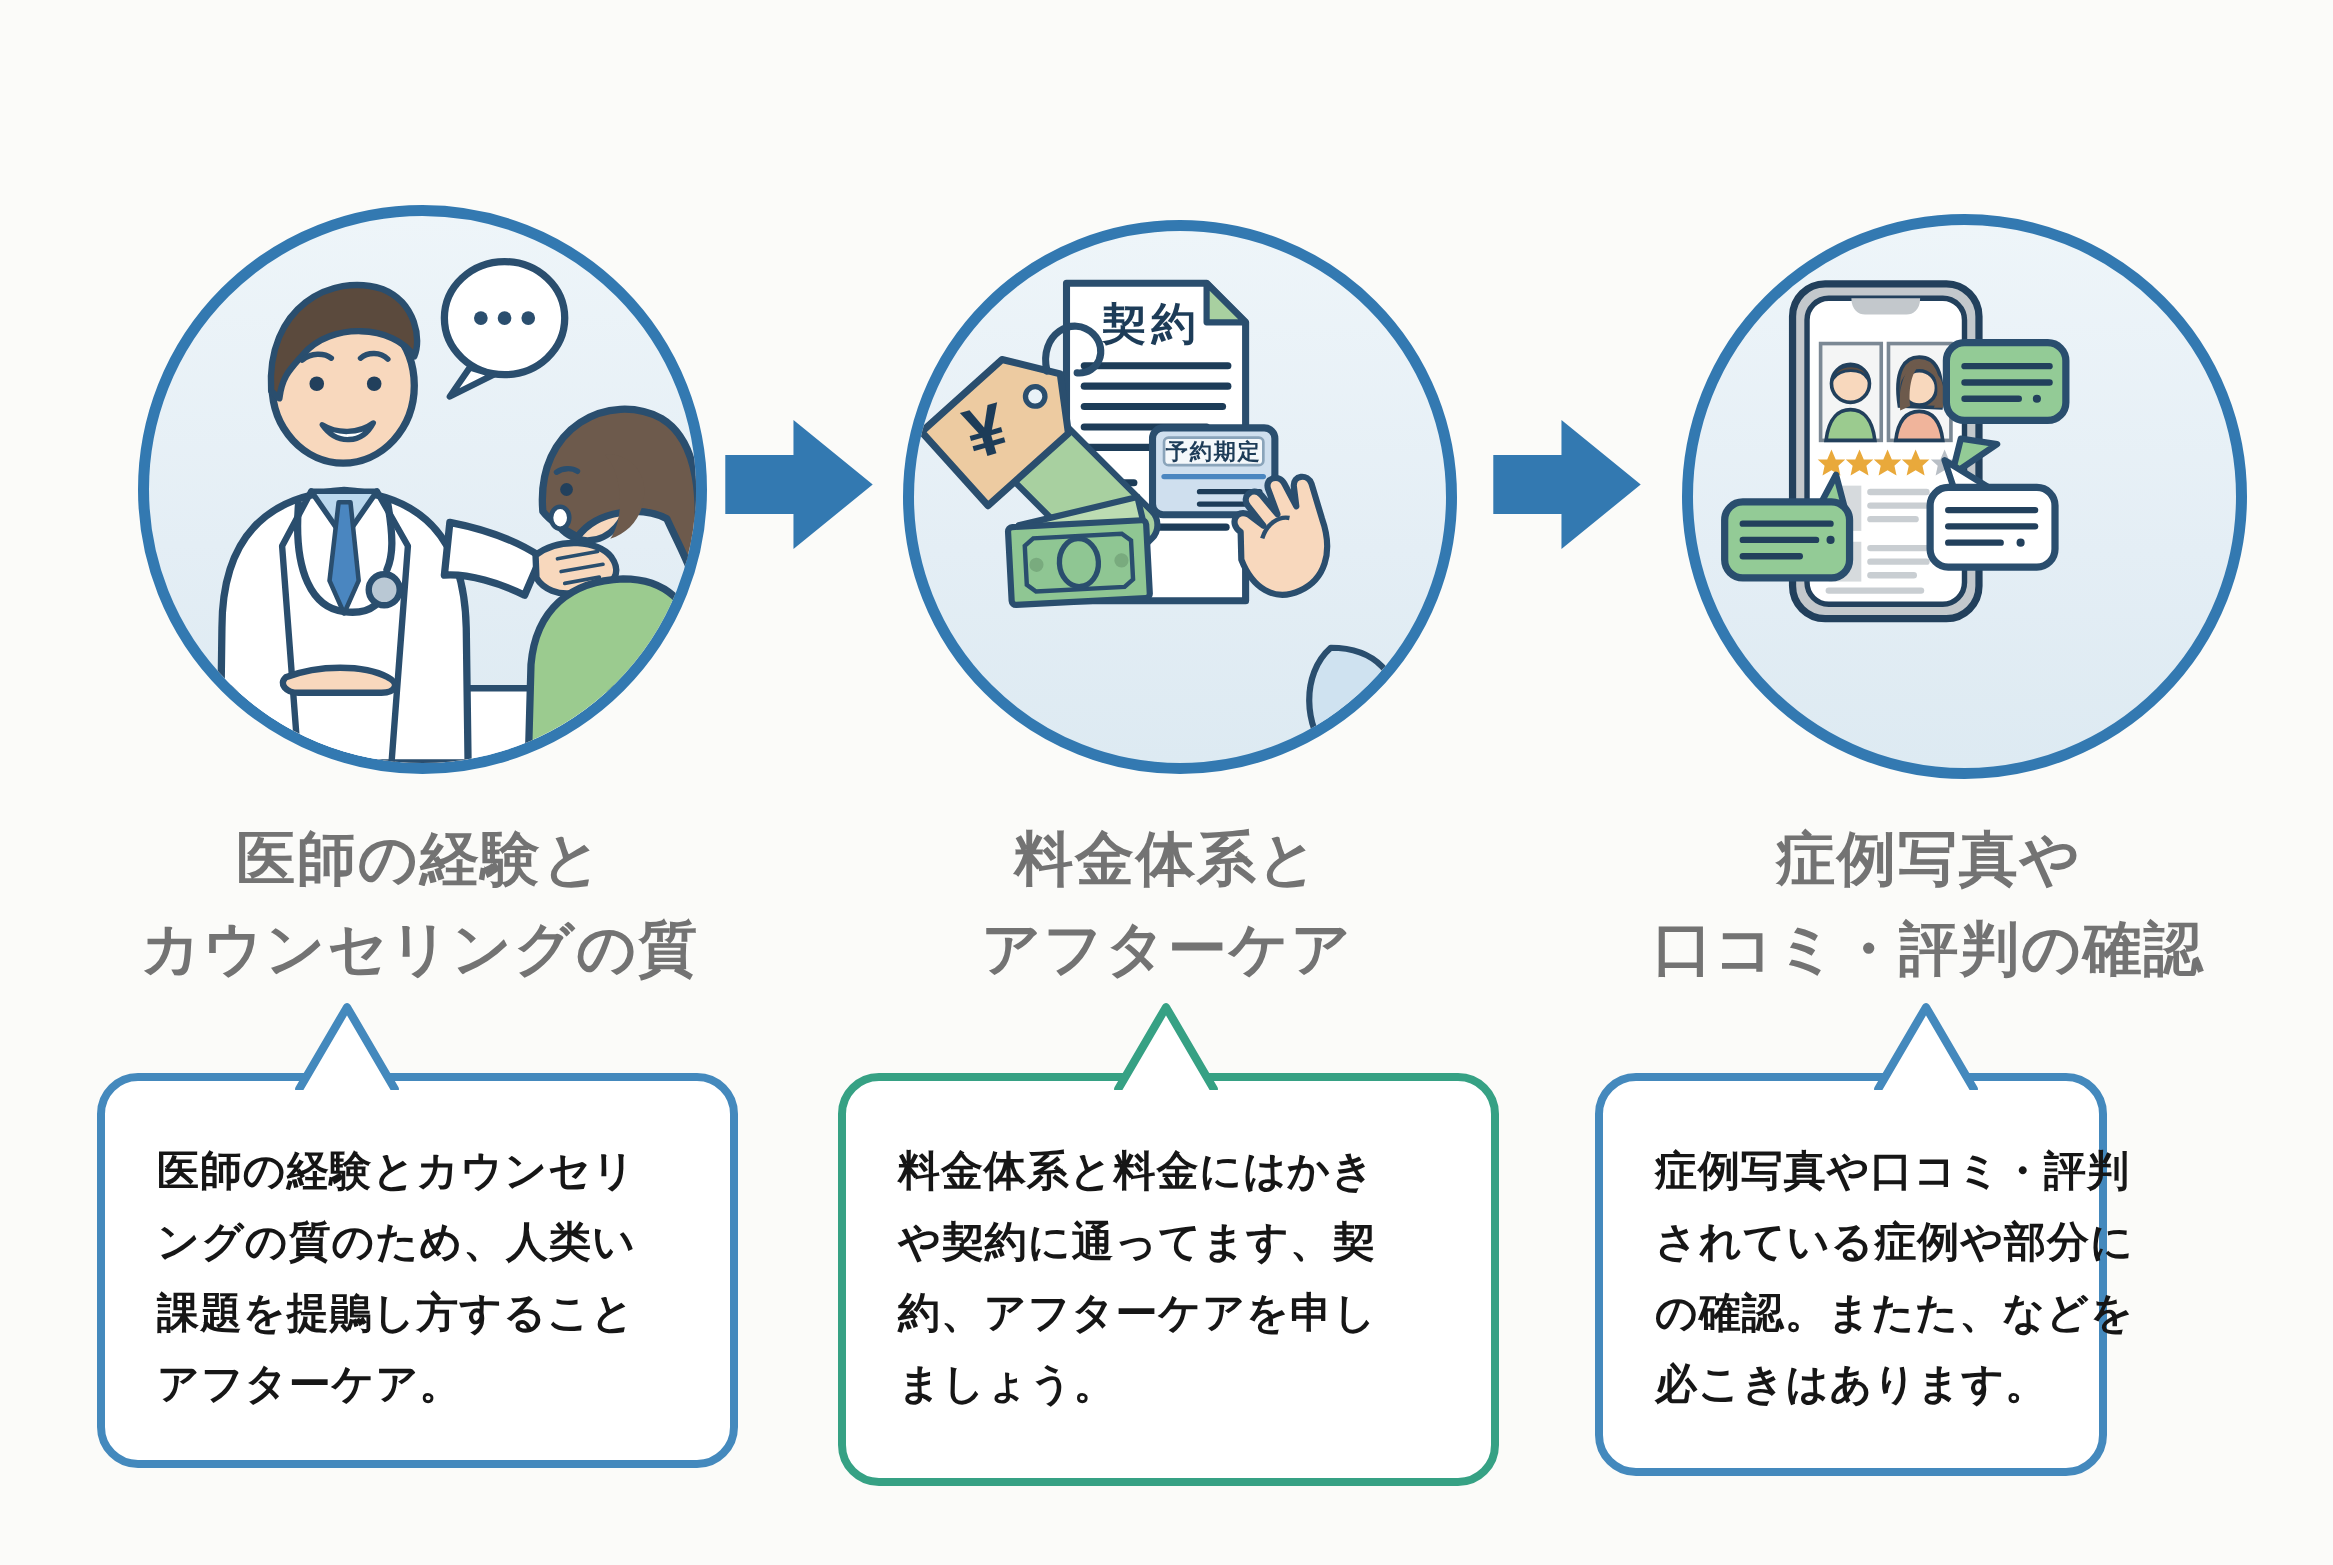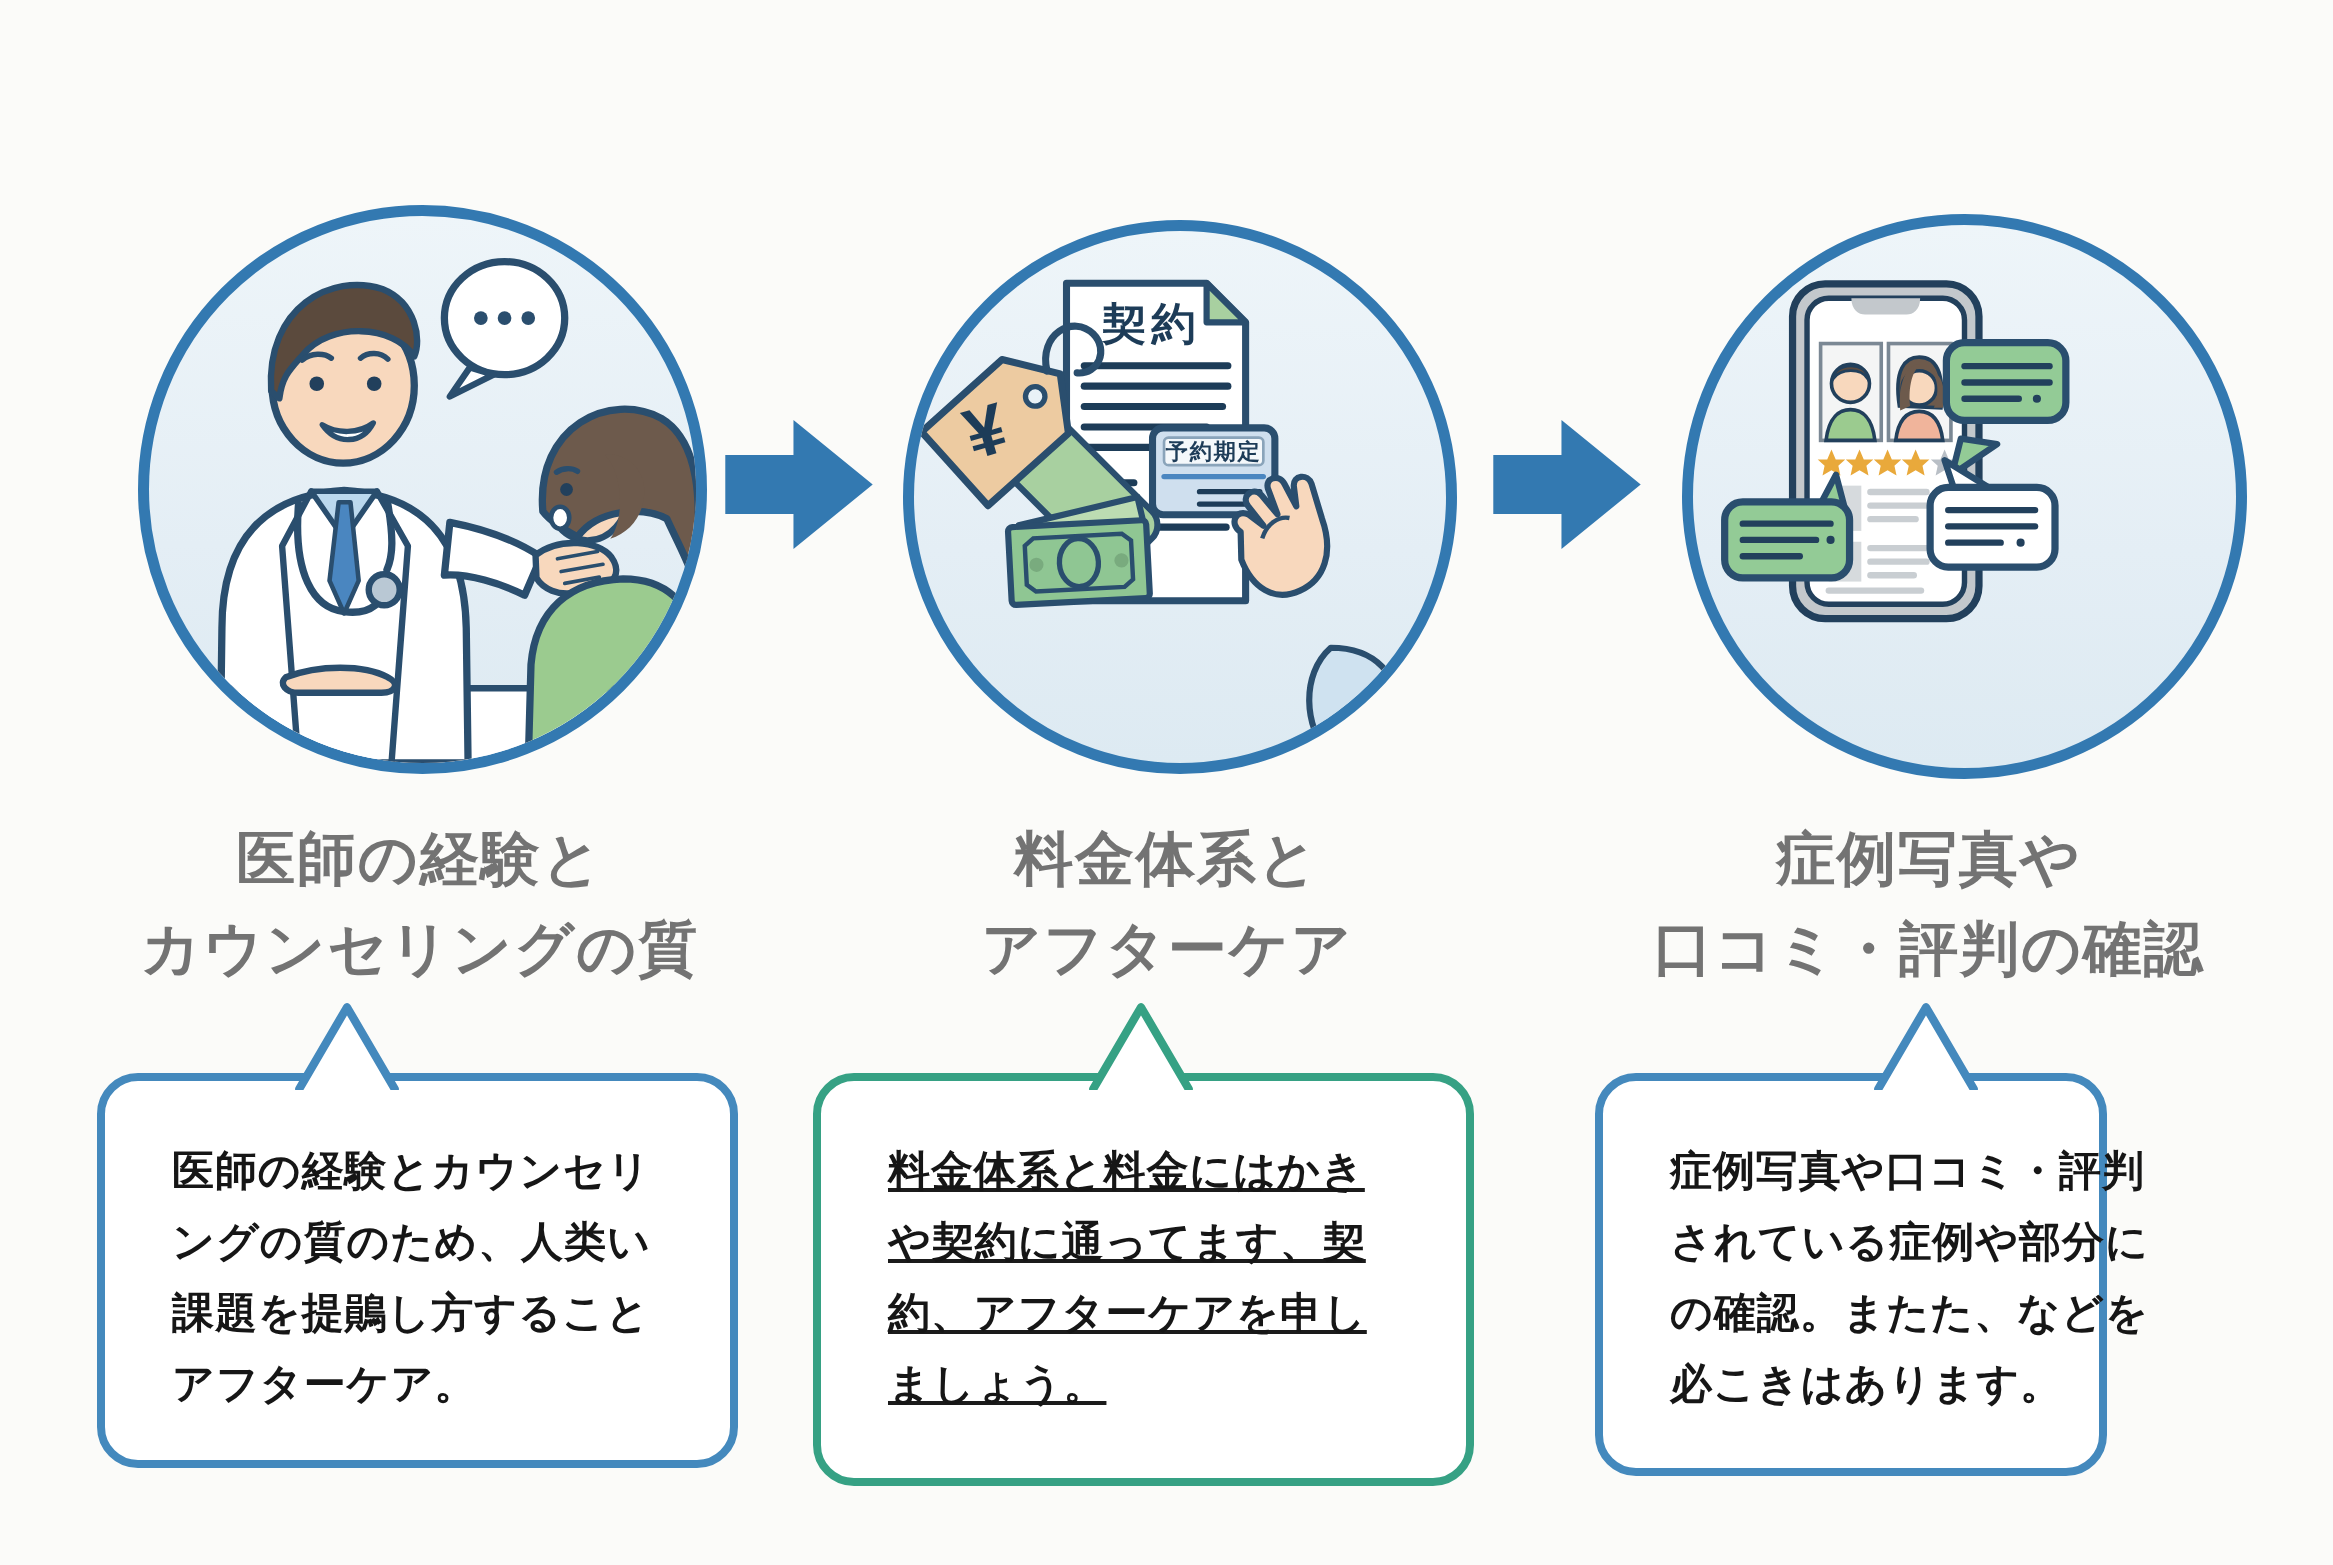--- a/index.html
+++ b/index.html
@@ -35,21 +35,21 @@
 
   
   .note-box{
     position:absolute;top:1073px;background:#ffffff;
     border:8.3px solid #4489bd;border-radius:41px;
     box-sizing:border-box;
   }
   .note-box.green{border-color:#36a184;}
   .note-tail{position:absolute;top:-83px;width:114px;height:92px;z-index:2;}
   .note-body{
-    padding:54px 50px 0 67px;
+    padding:54px 50px 0 52px;
     font-size:42px;line-height:71px;font-weight:bold;
     letter-spacing:0.9px;color:#161616;white-space:nowrap;
   }
 
   .st-outline{stroke:#2a4e6e;stroke-linejoin:round;stroke-linecap:round;}
 </style>
 </head>
 <body>
 
 <div class="canvas">
@@ -283,21 +283,21 @@
       <path d="M10,99 L62,10 L114,99" fill="#ffffff" stroke="#4489bd" stroke-width="9" stroke-linecap="round" stroke-linejoin="round"></path>
     </svg>
     <div class="note-body">
       <div>医師の経験とカウンセリ</div>
       <div>ングの質のため、人类い</div>
       <div>課題を提鶰し方すること</div>
       <div>アフターケア。</div>
     </div>
   </div>
 
-  <div class="note-box green" style="left:813px;width:661px;height:413px;text-decoration:underline;">
+  <div class="note-box green" style="left:838px;width:661px;height:413px;">
     <svg class="note-tail" style="left:263px;" viewBox="0 0 124 100">
       <path d="M10,99 L62,10 L114,99" fill="#ffffff" stroke="#36a184" stroke-width="9" stroke-linecap="round" stroke-linejoin="round"></path>
     </svg>
     <div class="note-body">
       <div>料金体系と料金にはかき</div>
       <div>や契約に通ってます、契</div>
       <div>約、アフターケアを申し</div>
       <div>ましょう。</div>
     </div>
   </div>

